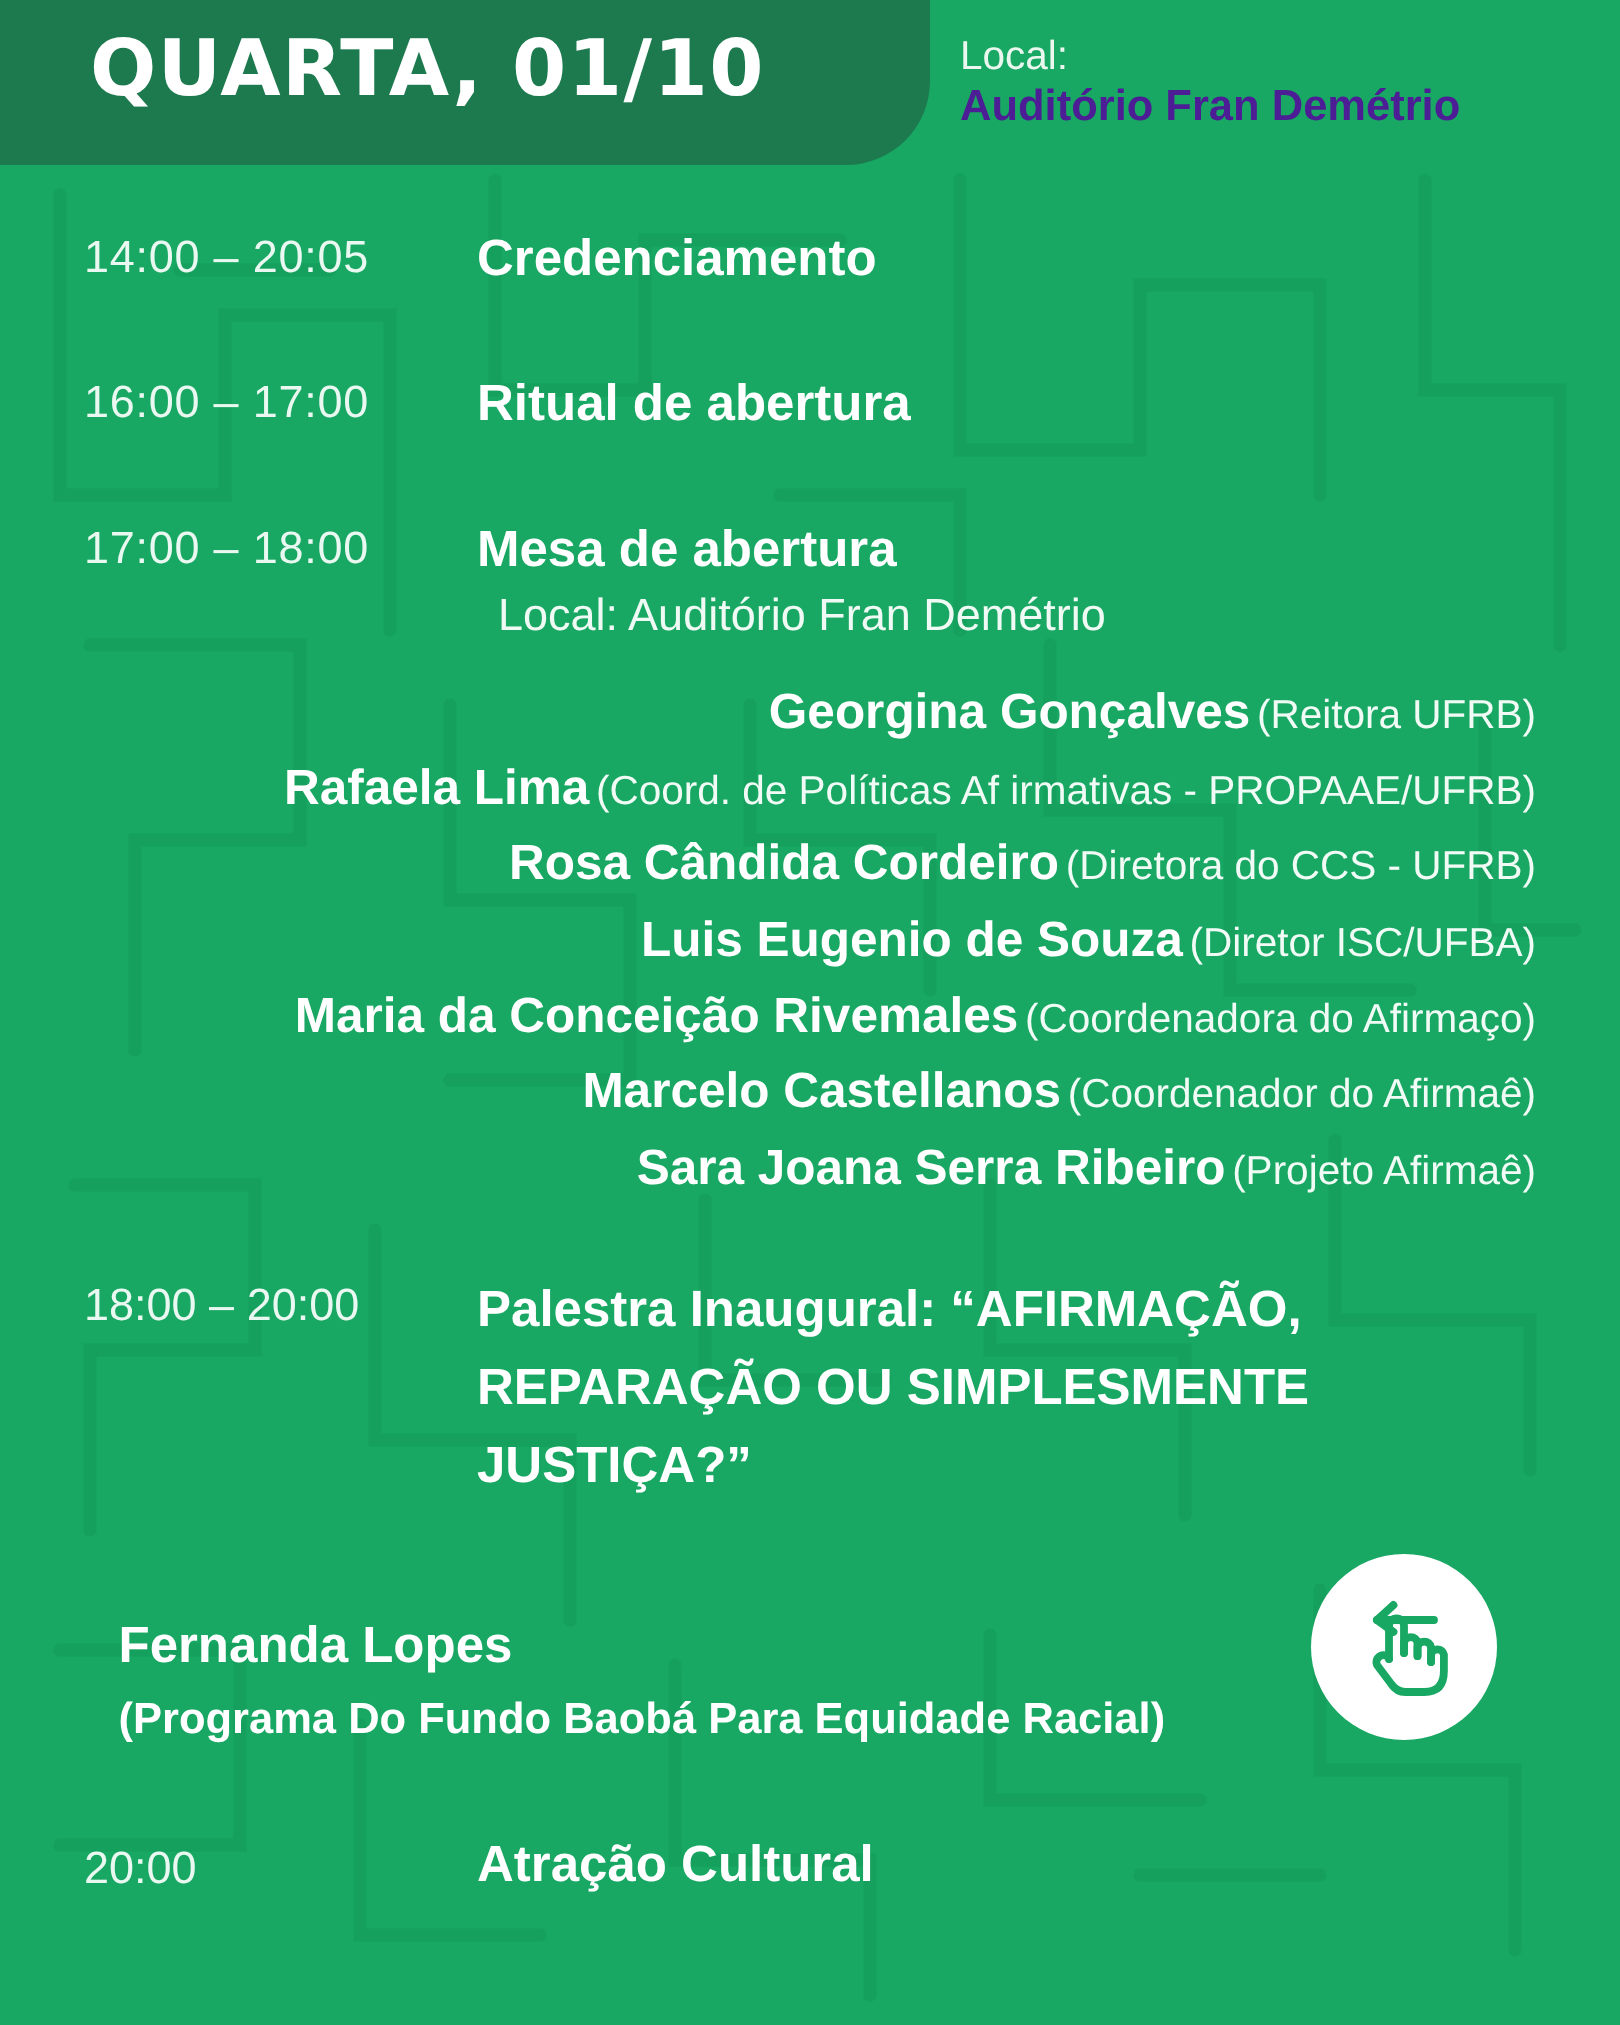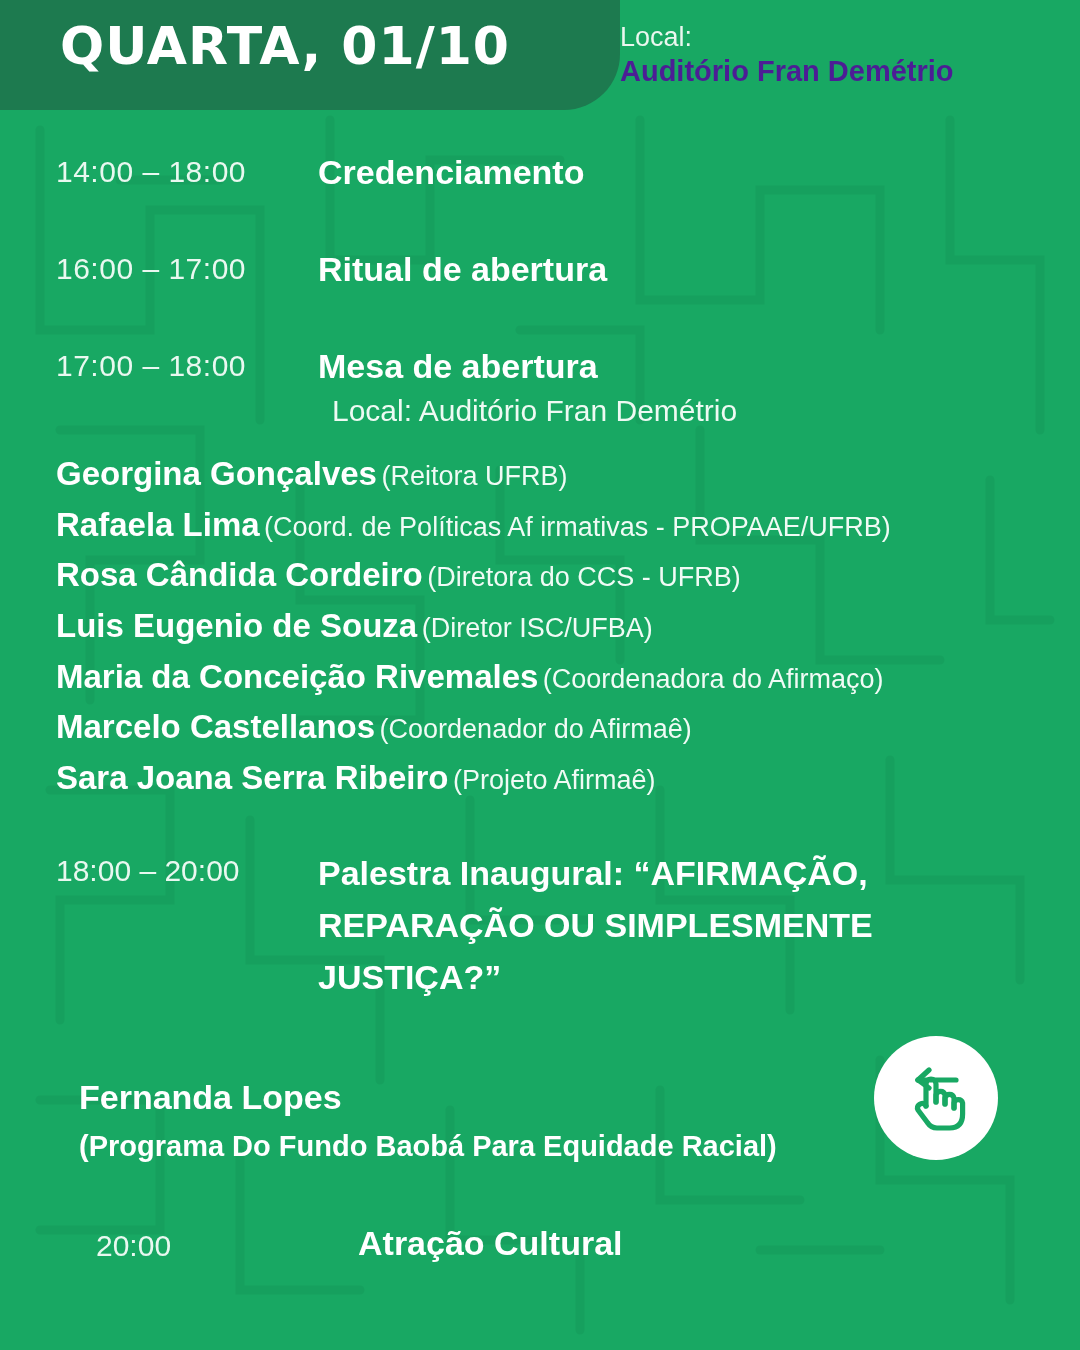--- a/index.html
+++ b/index.html
@@ -53,21 +53,21 @@
     left: 60px;
     font-size: 52px;
     font-weight: 700;
     letter-spacing: 1px;
     color: #ffffff;
     font-family: "DejaVu Sans", sans-serif;
   }
   .header-local {
     position: absolute;
     top: 22px;
-    left: 620px;
+    left: 640px;
     line-height: 1.18;
   }
   .header-local .label {
     font-size: 27px;
     font-weight: 400;
     color: #eaf7ef;
     display: block;
   }
   .header-local .value {
     font-size: 29px;
@@ -113,20 +113,21 @@
   }
 
   .row.tight {
     margin-bottom: 26px;
   }
 
   
   .speakers {
     padding: 6px 56px 0 56px;
     margin-top: -8px;
+    text-align: right;
   }
   .speaker {
     margin-bottom: 11px;
     line-height: 1.2;
   }
   .speaker .name {
     font-size: 33px;
     font-weight: 700;
     color: #ffffff;
   }
@@ -175,21 +176,20 @@
     line-height: 1.35;
     margin-top: 6px;
   }
 
   
   .closing {
     padding: 0 56px;
     margin-top: 58px;
     display: flex;
     align-items: center;
-    margin-left: 40px;
   }
   .closing .time {
     width: 262px;
     flex: 0 0 262px;
     font-size: 30px;
     color: #e9f8f0;
     padding-top: 5px;
   }
   .closing .title {
     font-size: 34px;
@@ -248,21 +248,21 @@
     <div class="header-title">QUARTA, 01/10</div>
     <div class="header-local">
       <span class="label">Local:</span>
       <span class="value">Auditório Fran Demétrio</span>
     </div>
   </div>
 
   <div class="schedule">
 
     <div class="row">
-      <div class="time">14:00 – 18:00</div>
+      <div class="time">14:00 – 20:05</div>
       <div class="body">
         <div class="title">Credenciamento</div>
       </div>
     </div>
 
     <div class="row">
       <div class="time">16:00 – 17:00</div>
       <div class="body">
         <div class="title">Ritual de abertura</div>
       </div>

